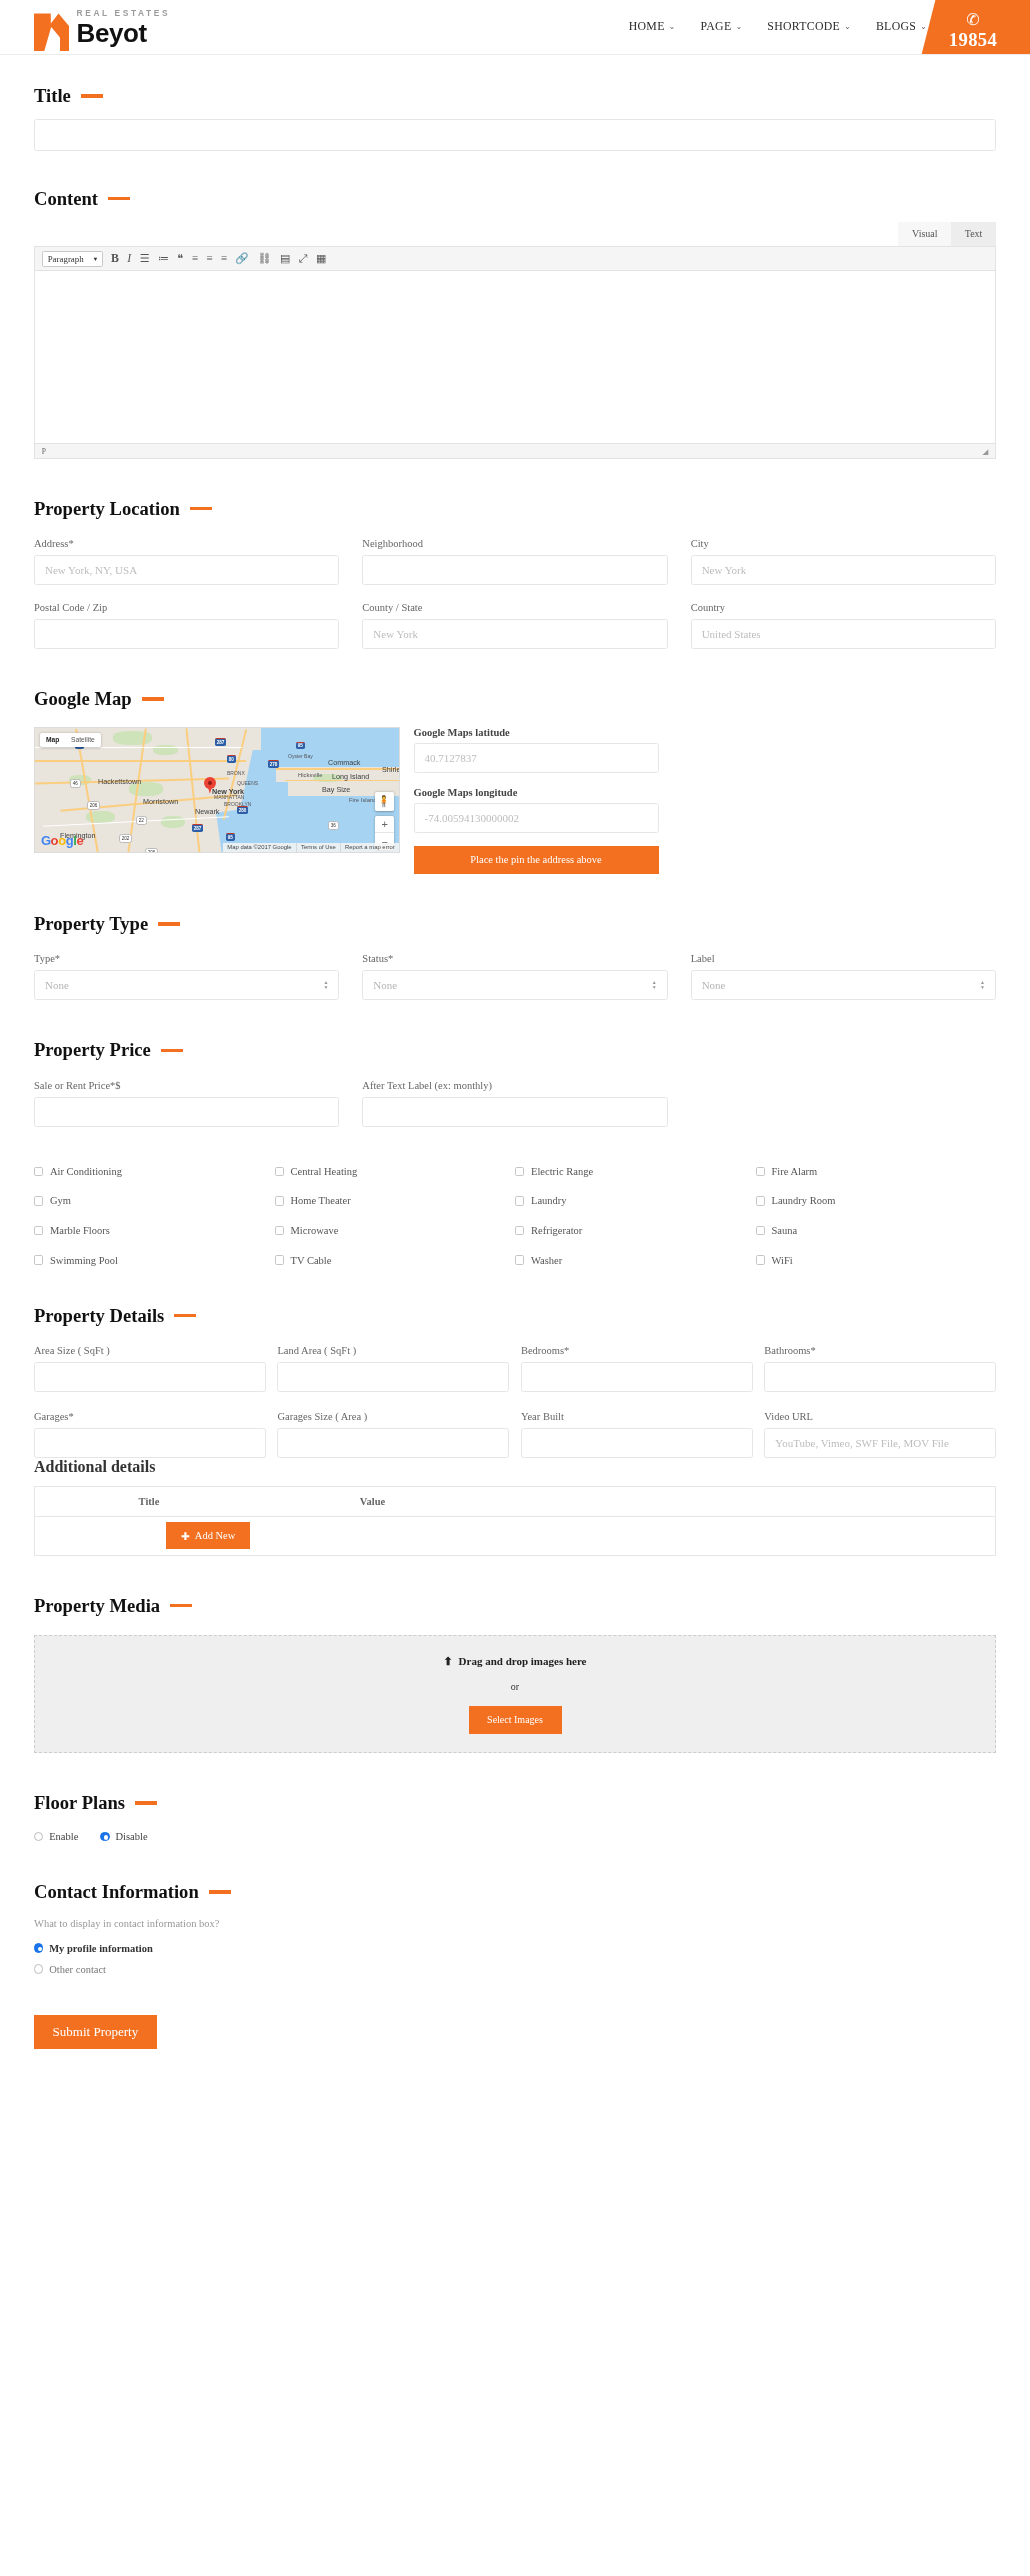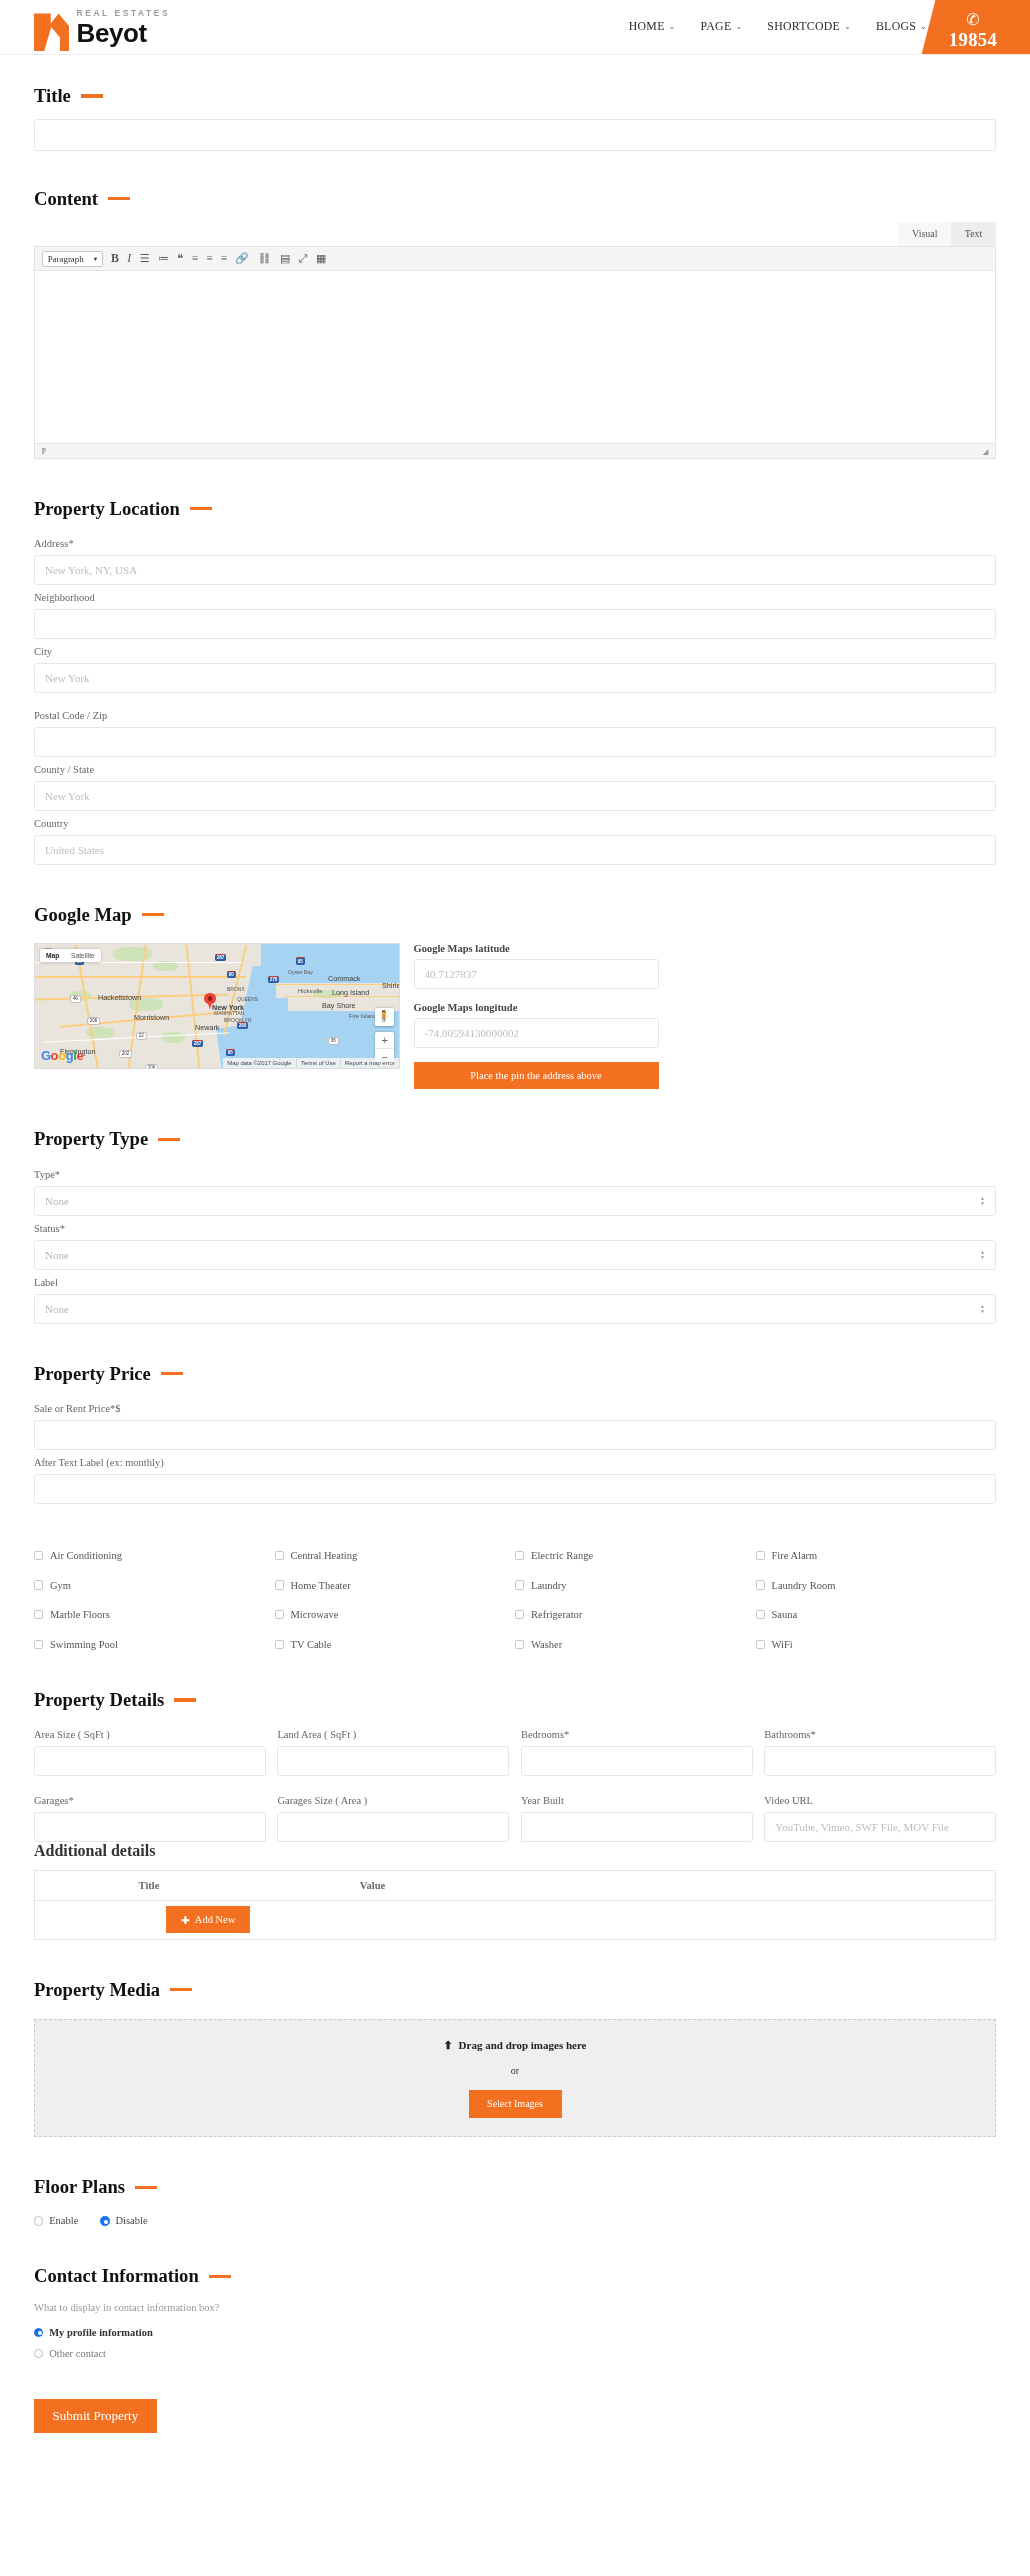--- a/index.html
+++ b/index.html
@@ -88,21 +88,21 @@
     font-family:"Liberation Serif", serif;
   }
   .inp{
     width:100%; height:30px; border:0.8px solid #e6e6e6; border-radius:2.5px;
     background:#fff; padding:0 10px;
     font-family:"Liberation Serif", serif; font-size:11px; color:#333;
     outline:none;
   }
   .inp::placeholder{ color:#bdbdbd; }
 
-  .row3{ display:flex; gap:7px;flex-direction:column; }
+  .row3{ display:flex; gap:23px; }
   .row3 > div{ flex:1; }
 
   
   .title-sec{ margin-top:30px; }
   .title-sec .inp{ margin-top:11.8px; height:32px; }
 
   
   .content-sec{ margin-top:37px; }
   .editor-wrap{ margin-top:11.8px; position:relative; }
   .ed-tabs{ display:flex; justify-content:flex-end; }
@@ -464,32 +464,32 @@
           <div class="road" style="left:157px;top:0;width:1.7px;height:126px;transform:rotate(-6deg)"></div>
           <div class="road" style="left:51px;top:0;width:1.7px;height:126px;transform:rotate(-10deg)"></div>
           <div class="road" style="left:199px;top:0;width:1.7px;height:93px;transform:rotate(14deg)"></div>
           <div class="road" style="left:241px;top:40px;width:125px;height:1.7px;"></div>
           <div class="road" style="left:250px;top:52px;width:116px;height:1.3px;"></div>
           <div class="road-w" style="left:0;top:18.6px;width:207px;height:1px;"></div>
           <div class="road-w" style="left:8.4px;top:93px;width:186px;height:1px;transform:rotate(-3deg)"></div>
 
           <div class="map-label" style="left:8.4px;top:2.5px;">urg</div>
           <div class="map-label big" style="left:63px;top:49px;">Hackettstown</div>
-          <div class="map-label big" style="left:99px;top:69px;">Morristown</div>
+          <div class="map-label big" style="left:108px;top:69px;">Morristown</div>
           <div class="map-label big" style="left:160px;top:79px;">Newark</div>
           <div class="map-label big" style="left:177px;top:59px;font-weight:700;">New York</div>
           <div class="map-label" style="left:179px;top:66px;font-size:5px;">MANHATTAN</div>
           <div class="map-label" style="left:189px;top:73px;font-size:5px;">BROOKLYN</div>
           <div class="map-label" style="left:202px;top:52px;font-size:5px;">QUEENS</div>
           <div class="map-label" style="left:192px;top:42px;font-size:5px;">BRONX</div>
           <div class="map-label big" style="left:293px;top:30px;">Commack</div>
           <div class="map-label" style="left:263px;top:44px;">Hicksville</div>
           <div class="map-label big" style="left:297px;top:44px;">Long Island</div>
           <div class="map-label big" style="left:347px;top:37px;">Shirley</div>
-          <div class="map-label big" style="left:287px;top:57px;">Bay Shore</div>
+          <div class="map-label big" style="left:287px;top:57px;">Bay Size</div>
           <div class="map-label" style="left:314px;top:69px;">Fire Island</div>
           <div class="map-label big" style="left:25px;top:103px;">Flemington</div>
           <div class="map-label" style="left:253px;top:25px;font-size:5px;">Oyster Bay</div>
 
           <div class="shield" style="left:40px;top:13.5px;">80</div>
           <div class="shield" style="left:180px;top:10px;">287</div>
           <div class="shield" style="left:192px;top:27px;">80</div>
           <div class="shield" style="left:261px;top:13.5px;">95</div>
           <div class="shield" style="left:233px;top:32px;">278</div>
           <div class="shield" style="left:202px;top:78px;">280</div>

